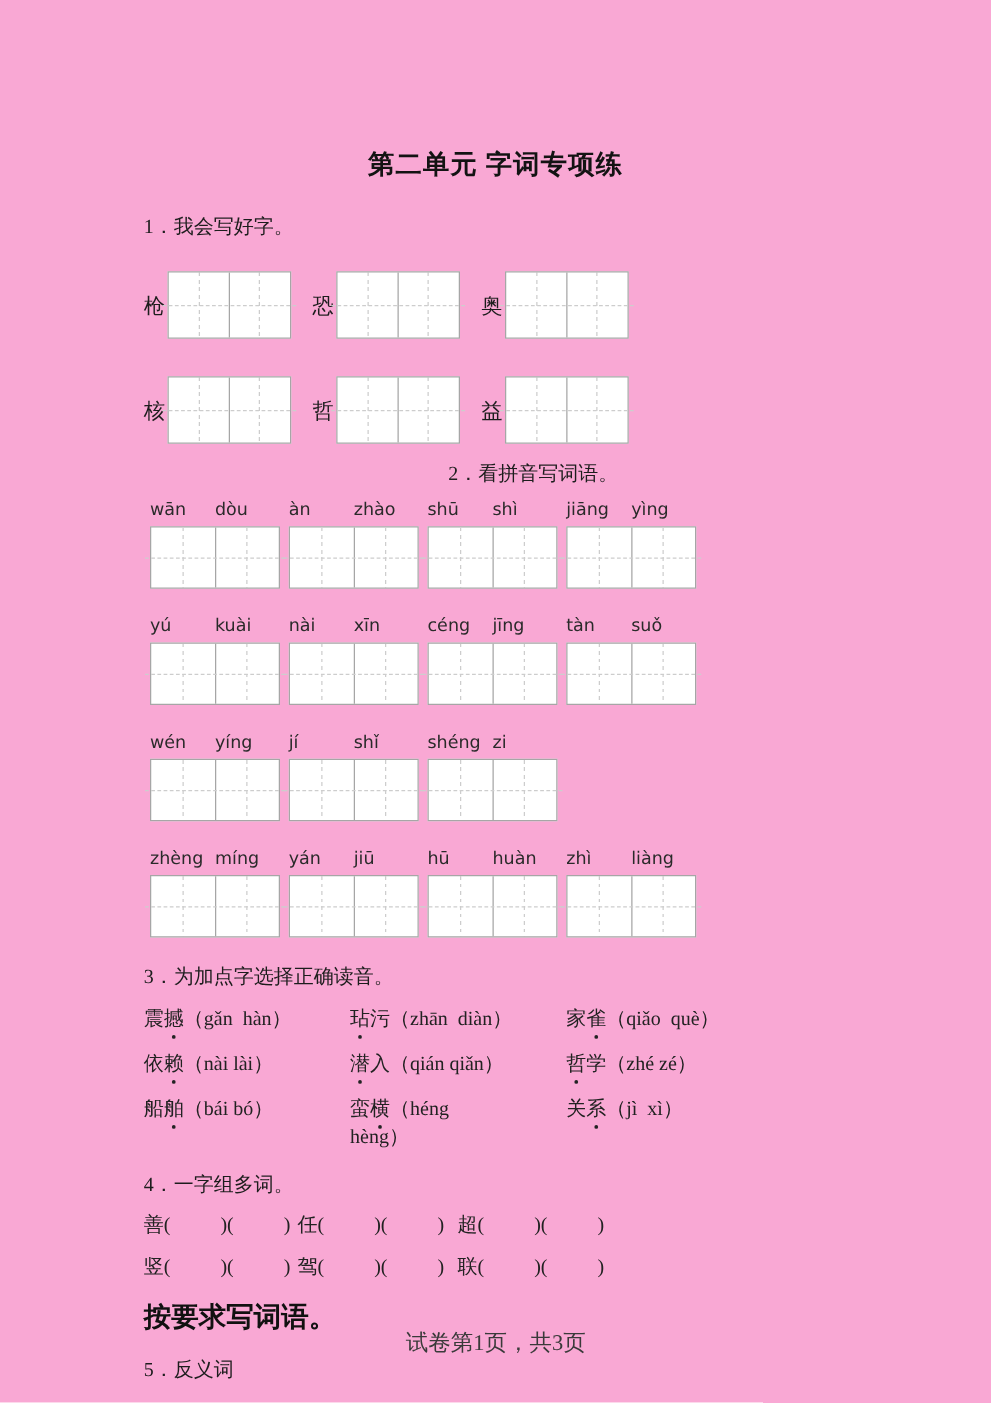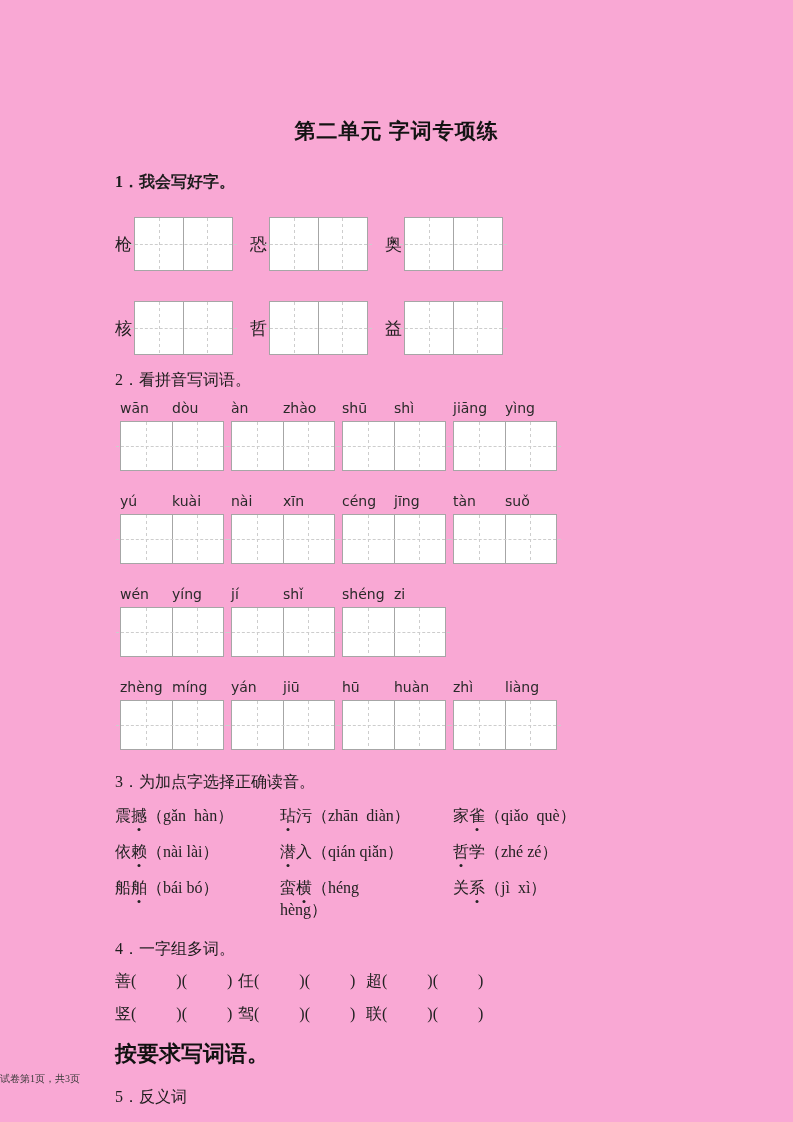--- a/index.html
+++ b/index.html
@@ -6,21 +6,21 @@
   .page {
     position:relative; width:793px; height:1122px; background:#f9a8d4;
     font-family:"Liberation Serif","DejaVu Serif",serif; color:#222; overflow:hidden;
   }
   .title {
     padding-top:117px; text-align:center; font-size:21px; font-weight:bold;
     color:#131313; letter-spacing:1px;
   }
   .content { padding-left:115px; padding-right:55px; }
   .q-label { font-size:16px; line-height:22px; color:#1d1d1d; }
-  .q1-label { margin-top:26px;font-weight:bold; }
+  .q1-label { margin-top:26px; }
 
   
   .q1-row { display:flex; gap:17px; margin-top:24px; }
   .q1-row2 { margin-top:30px; }
   .q1-unit { display:flex; align-items:center; }
   .q1-char { font-size:17px; margin-right:2px; color:#1d1d1d; }
   .tzgrid, .pygrid {
     position:relative; border:1px solid #a6a6a6; background-color:#fff;
     background-image:
       repeating-linear-gradient(180deg,#cdcdcd 0 3px,transparent 3px 6px),
@@ -31,21 +31,21 @@
     background-repeat:no-repeat;
   }
   .tzgrid::after, .pygrid::after {
     content:""; position:absolute; left:-5px; right:-5px; top:50%;
     border-top:1px dashed #cdcdcd;
   }
   .tzgrid { width:97px; height:52px; }
   .pygrid { width:102px; height:48px; }
 
   
-  .q2-label { margin-top:14px; }
+  .q2-label { margin-top:14px;text-align:center; }
   .py-row { display:flex; gap:7px; padding-left:5px; margin-top:22px; }
   .py-row1 { margin-top:9px; }
   .py-group { width:104px; }
   .py-labels { display:flex; height:20px; margin-bottom:1px; }
   .py-labels span {
     flex:1; text-align:left; font-family:"DejaVu Sans","Liberation Sans",sans-serif;
     font-size:14px; color:#2a2a2a;
   }
 
   
@@ -61,22 +61,22 @@
   .q3-reading { }
 
   
   .q4-label { margin-top:17px; }
   .q4-row { display:grid; grid-template-columns:123px 128px auto; margin-top:9px;
             font-size:16px; line-height:24px; }
   .heading2 { margin-top:13px; font-size:22px; font-weight:bold; color:#111; }
   .q5-label { margin-top:17px; }
 
   .footer {
-    position:absolute; left:0; right:0; bottom:36px; 
-    font-size:10px; color:#3a3a3a;
+    position:absolute; left:0; right:0; bottom:36px; text-align:center;
+    font-size:18px; color:#3a3a3a;
   }
 </style>
 </head>
 <body>
 
 <div class="page">
 
   <div class="title">第二单元 字词专项练</div>
 
   <div class="content">

